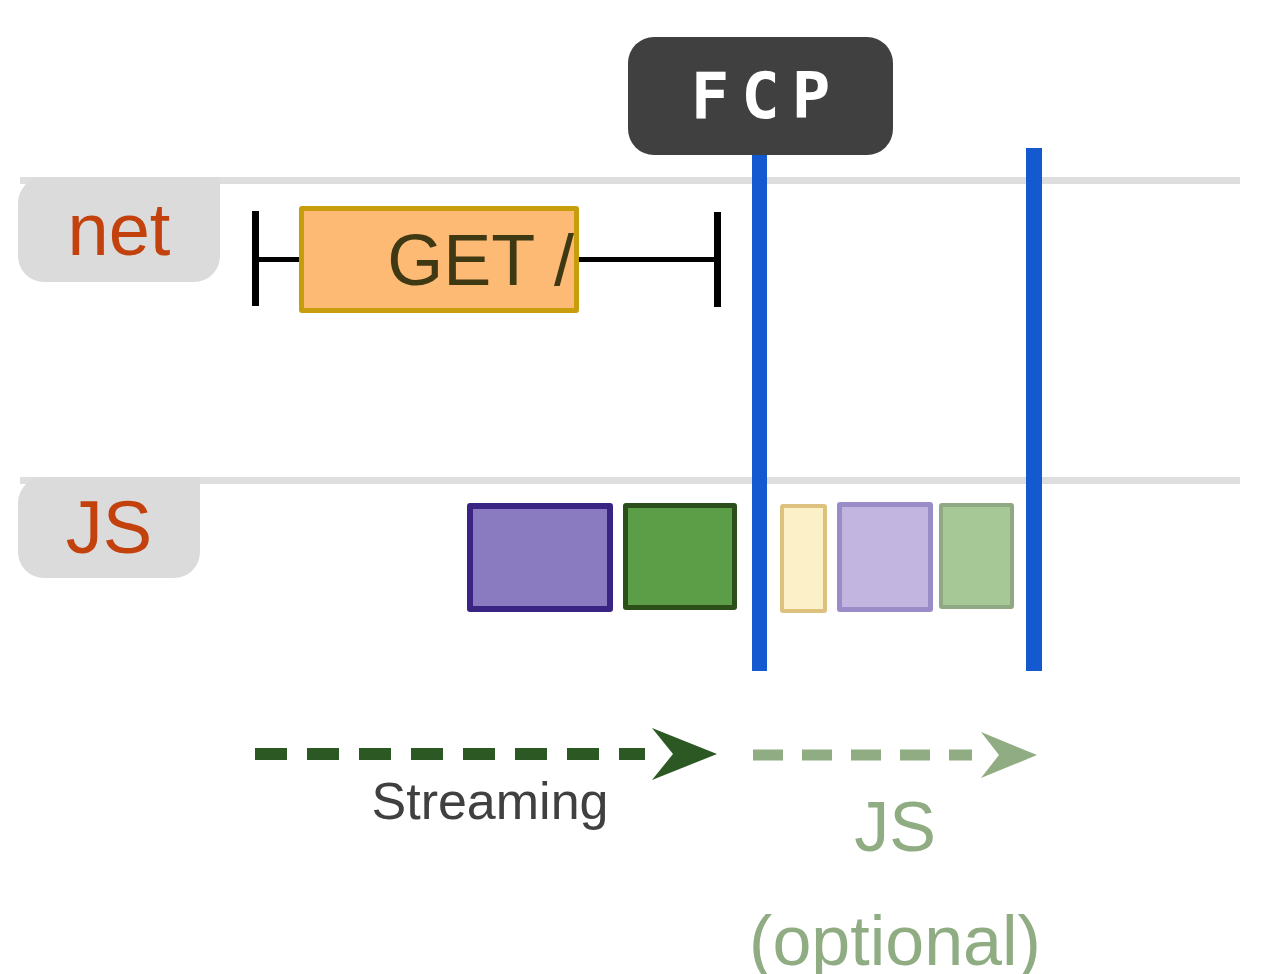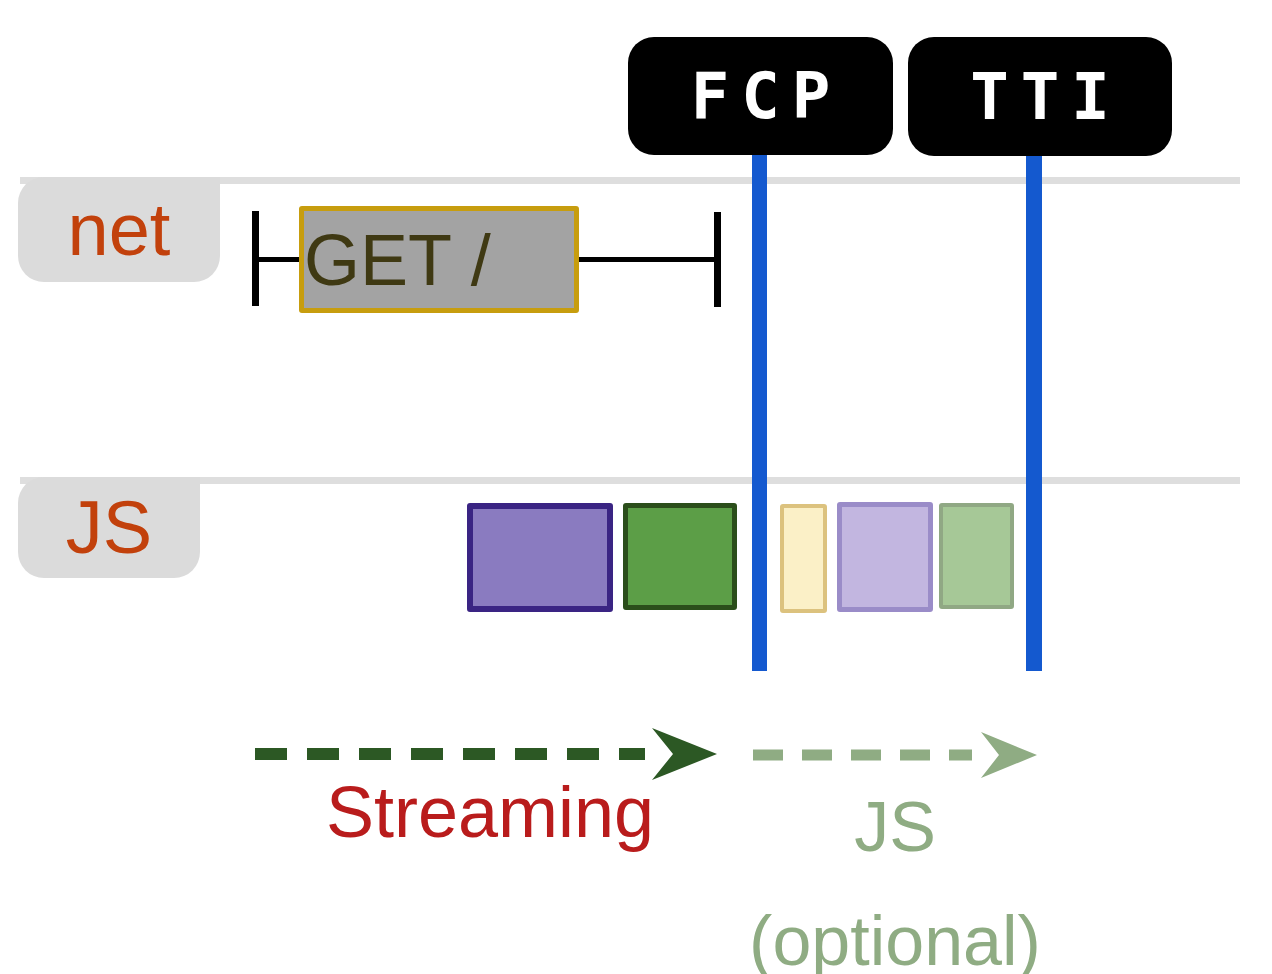--- a/index.html
+++ b/index.html
@@ -20,49 +20,49 @@
   }
   .net-tab{top:177px;width:202px;height:105px;}
   .js-tab{top:477px;width:182px;height:101px;}
   
   .tick{position:absolute;width:7px;height:95px;background:#000;z-index:3;}
   .tick.left{left:252px;top:211px;}
   .tick.right{left:714px;top:212px;}
   .connector{position:absolute;left:255px;top:257px;width:463px;height:5px;background:#000;z-index:3;}
   .get-box{
     position:absolute;left:299px;top:206px;width:280px;height:107px;
-    background:#a3a3a3;border:5px solid #c79d0e;border-radius:3px;box-sizing:border-box;z-index:4;
-    display:flex;align-items:center;justify-content:flex-start;
+    background:#fdba74;border:5px solid #c79d0e;border-radius:3px;box-sizing:border-box;z-index:4;
+    display:flex;align-items:center;justify-content:flex-end;
     color:#3f3913;font-size:72px;line-height:1;
   }
   
   .task{position:absolute;box-sizing:border-box;border-radius:3px;z-index:3;}
   .task-1{left:467px;top:503px;width:146px;height:109px;background:#8a7bc0;border:6px solid #3a2483;}
   .task-2{left:623px;top:503px;width:114px;height:107px;background:#5c9e47;border:5px solid #2b4e1b;}
   .task-3{left:780px;top:504px;width:47px;height:109px;background:#fbf0c7;border:4px solid #dcc27e;}
   .task-4{left:837px;top:502px;width:96px;height:110px;background:#c2b6e0;border:5px solid #9a8cc8;}
   .task-5{left:939px;top:503px;width:75px;height:106px;background:#a6c897;border:4px solid #90a884;}
   
   .stem{position:absolute;top:148px;height:523px;background:#1459cf;z-index:5;}
   .fcp-stem{left:752px;width:15px;}
   .tti-stem{left:1026px;width:16px;}
   .badge{
-    position:absolute;top:37px;background:#000000;border-radius:26px;z-index:6;
+    position:absolute;top:37px;background:#404040;border-radius:26px;z-index:6;
     display:flex;align-items:center;justify-content:center;
     color:#ffffff;font-family:"DejaVu Sans Mono", monospace;font-weight:bold;
     font-size:64px;letter-spacing:12px;text-indent:12px;line-height:1;
   }
   .fcp-badge{left:628px;width:265px;height:118px;}
   .tti-badge{left:908px;width:264px;height:119px;}
   
   .arrow-svg{position:absolute;z-index:2;}
   .arrow-1{left:240px;top:720px;}
   .arrow-2{left:740px;top:722px;}
   .phase-label{position:absolute;text-align:center;line-height:1.12;z-index:2;}
-  .streaming-label{left:230px;top:772px;width:520px;font-size:72px;color:#b91c1c;}
+  .streaming-label{left:230px;top:772px;width:520px;font-size:52px;color:#404040;}
   .js-phase-label{left:740px;top:788px;width:310px;font-size:70px;color:#8fac83;}
   .optional-label{left:700px;top:864px;width:390px;font-size:70px;color:#8fac83;margin-top:38px;}
 </style>
 </head>
 <body>
 
 <div class="canvas">
 
   <div class="lane-line net-line"></div>
   <div class="lane-line js-line"></div>
@@ -85,23 +85,20 @@
   <div class="task task-2"></div>
   <div class="task task-3"></div>
   <div class="task task-4"></div>
   <div class="task task-5"></div>
 
   <div class="stem fcp-stem"></div>
   <div class="stem tti-stem"></div>
   <div class="badge fcp-badge">
     <span>FCP</span>
   </div>
-  <div class="badge tti-badge">
-    <span>TTI</span>
-  </div>
 
   <svg class="arrow-svg arrow-1" width="500" height="70">
     <line x1="15" y1="34" x2="405" y2="34" stroke="#2c5824" stroke-width="12" stroke-dasharray="32 20"></line>
     <polygon points="477,34 412,8 433,34 412,60" fill="#2c5824"></polygon>
   </svg>
   <svg class="arrow-svg arrow-2" width="310" height="66">
     <line x1="13" y1="33" x2="232" y2="33" stroke="#8fac83" stroke-width="11" stroke-dasharray="30 19"></line>
     <polygon points="297,33 241,10 259,33 241,56" fill="#8fac83"></polygon>
   </svg>
 

